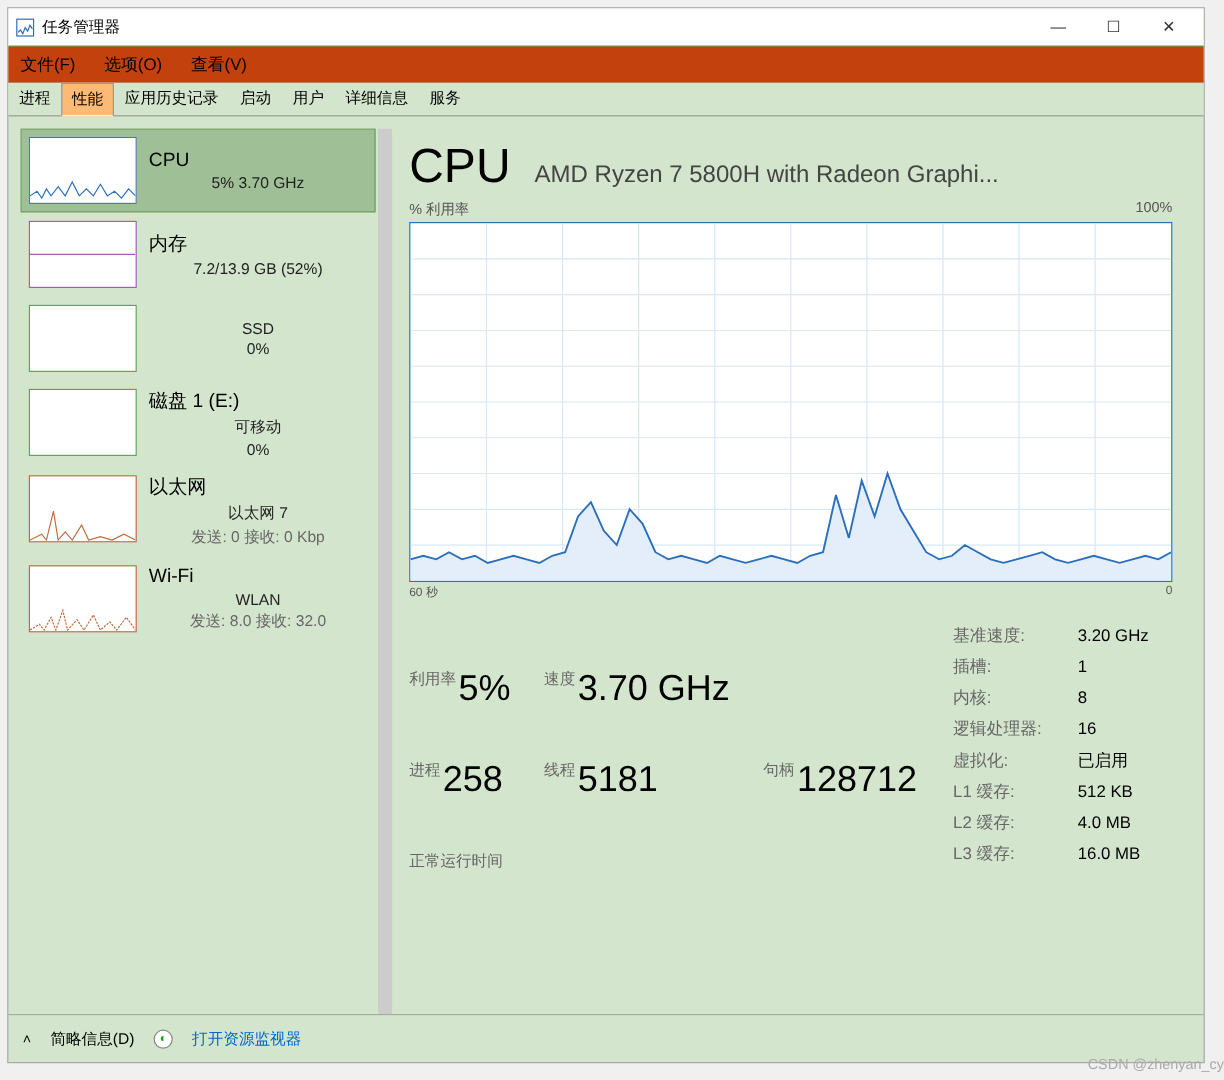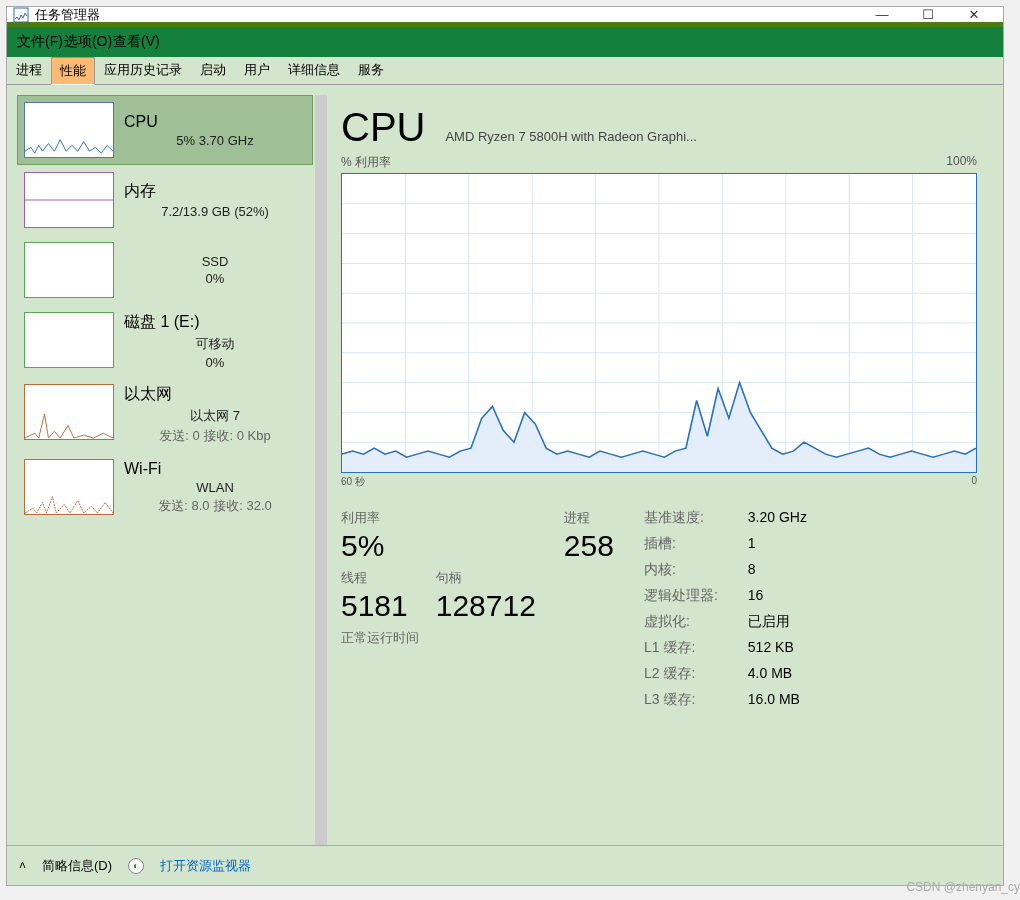--- a/index.html
+++ b/index.html
@@ -1,22 +1,22 @@
 <!DOCTYPE html>
 <html><head>
 <meta charset="utf-8">
 <style>
 * { box-sizing: border-box; margin: 0; padding: 0; }
 body { font-family: "Microsoft YaHei", "Segoe UI", sans-serif; font-size: 13px; background: #f0f0f0; width: 1020px; height: 900px; overflow: hidden; }
 .window { width: 998px; height: 880px; margin: 6px; background: #d4e5cd; border: 1px solid #aaa; display: flex; flex-direction: column; }
-.titlebar { height: 20px; background: #fff; display: flex; align-items: center; padding: 0 6px; border-bottom: 5px solid #4d7c0f; }
+.titlebar { height: 32px; background: #fff; display: flex; align-items: center; padding: 0 6px; border-bottom: 1px solid #4d7c0f; }
 .titlebar .icon { width: 16px; height: 16px; margin-right: 6px; }
 .titlebar .title { flex: 1; font-size: 13px; }
 .titlebar .winbtn { width: 46px; height: 30px; display: flex; align-items: center; justify-content: center; color: #333; }
-.menubar { height: 30px; display: flex; align-items: center; padding: 0 10px; gap: 1px; background: #15803d; }
+.menubar { height: 30px; display: flex; align-items: center; padding: 0 10px; gap: 24px; background: #c2410c; }
 .menuitem { font-size: 14px; cursor: default; }
 .tabbar { height: 28px; display: flex; align-items: flex-end; background: #d4e5cd; border-bottom: 1px solid #999; }
 .tab { padding: 4px 8px; font-size: 13px; border: 1px solid transparent; cursor: default; }
 .tab.active { background: #fdba74; border: 1px solid #999; border-bottom: 1px solid #fafef8; position: relative; top: 1px; }
 .content { flex: 1; display: flex; padding: 10px 10px 0 10px; gap: 8px; overflow: hidden; }
 .sidebar { width: 310px; display: flex; flex-direction: column; gap: 10px; overflow-y: auto; position: relative; }
 .sidebar-scroll { position: absolute; right: 0; top: 0; width: 12px; height: 100%; background: #ccc; }
 .sidebar-inner { flex:1; overflow:hidden; padding-right:14px;}
 .card { display: flex; gap: 10px; padding: 6px; border: 1px solid transparent; }
 .card.selected { background: #9fbf96; border: 1px solid #6fa05f; }
@@ -27,28 +27,28 @@
 .thumb.eth { border-color: #c06a3a; }
 .thumb svg { width:100%; height:100%; display:block; }
 .card-info { flex: 1; display: flex; flex-direction: column; justify-content: center; gap: 2px; overflow:hidden; white-space:nowrap; }
 .card-title { font-size: 16px; }
 .card-sub { font-size: 13px; color: #222; text-align: center; }
 .card-sub.dim { color: #666; }
 .card .sr { color:#666; }
 .main { flex: 1; display: flex; flex-direction: column; padding: 10px 16px 0 6px; }
 .main-head { display: flex; align-items: baseline; gap: 20px; margin-bottom: 4px; }
 .main-title { font-size: 40px; font-weight: 300; }
-.main-sub { font-size: 13px; color: #444; white-space: nowrap; overflow:hidden; text-overflow: ellipsis; flex:1; }
+.main-sub { font-size: 20px; color: #444; white-space: nowrap; overflow:hidden; text-overflow: ellipsis; flex:1; }
 .chart-labels { display: flex; justify-content: space-between; font-size: 12px; color: #555; margin-bottom: 2px; }
 .chart { height: 300px; background: #fff; border: 1px solid #2a6fbb; position: relative; margin-bottom: 2px; }
 .chart svg { width:100%; height:100%; display:block; }
 .chart-xlabels { display: flex; justify-content: space-between; font-size: 10px; color: #555; margin-bottom: 20px; }
 .stats { display: flex; gap: 30px; }
 .stats-left { display: grid; grid-template-columns: repeat(3, auto); column-gap: 28px; row-gap: 6px; align-content: start; }
-.stat-block { display: flex; flex-direction: column; gap: 2px; }
+.stat-block { display: flex; flex-direction: row; gap: 2px; margin-top: 36px; }
 .stat-label { font-size: 13px; color: #666; }
 .stat-value { font-size: 30px; font-weight: 300; }
 .uptime-block { grid-column: 1 / span 3; }
 .stats-right { display: grid; grid-template-columns: auto auto; column-gap: 30px; row-gap: 8px; font-size: 14px; align-content: start; }
 .stats-right .lbl { color: #666; }
 .footer { height: 40px; display: flex; align-items: center; gap: 16px; padding: 0 12px; border-top: 1px solid #aaa; }
 .footer .chev { font-size: 12px; }
 .footer .link { color: #0066cc; cursor: pointer; }
 .footer .rmicon { width:16px; height:16px; border:1px solid #888; border-radius:50%; display:inline-flex; align-items:center; justify-content:center; font-size:10px; color:#0a0; background:#fff;}
 .watermark { position: fixed; right: 0; bottom: 6px; font-size: 12px; color: #aaa; }
@@ -191,20 +191,24 @@
         <span>60 秒</span>
         <span>0</span>
       </div>
 
       <div class="stats">
         <div class="stats-left">
           <div class="stat-block">
               <div class="stat-label">利用率</div>
               <div class="stat-value">5%</div>
             </div>
+          <div class="stat-block">
+              <div class="stat-label">速度</div>
+              <div class="stat-value">3.70 GHz</div>
+            </div>
           <div></div>
           <div class="stat-block">
               <div class="stat-label">进程</div>
               <div class="stat-value">258</div>
             </div>
           <div class="stat-block">
               <div class="stat-label">线程</div>
               <div class="stat-value">5181</div>
             </div>
           <div class="stat-block">

